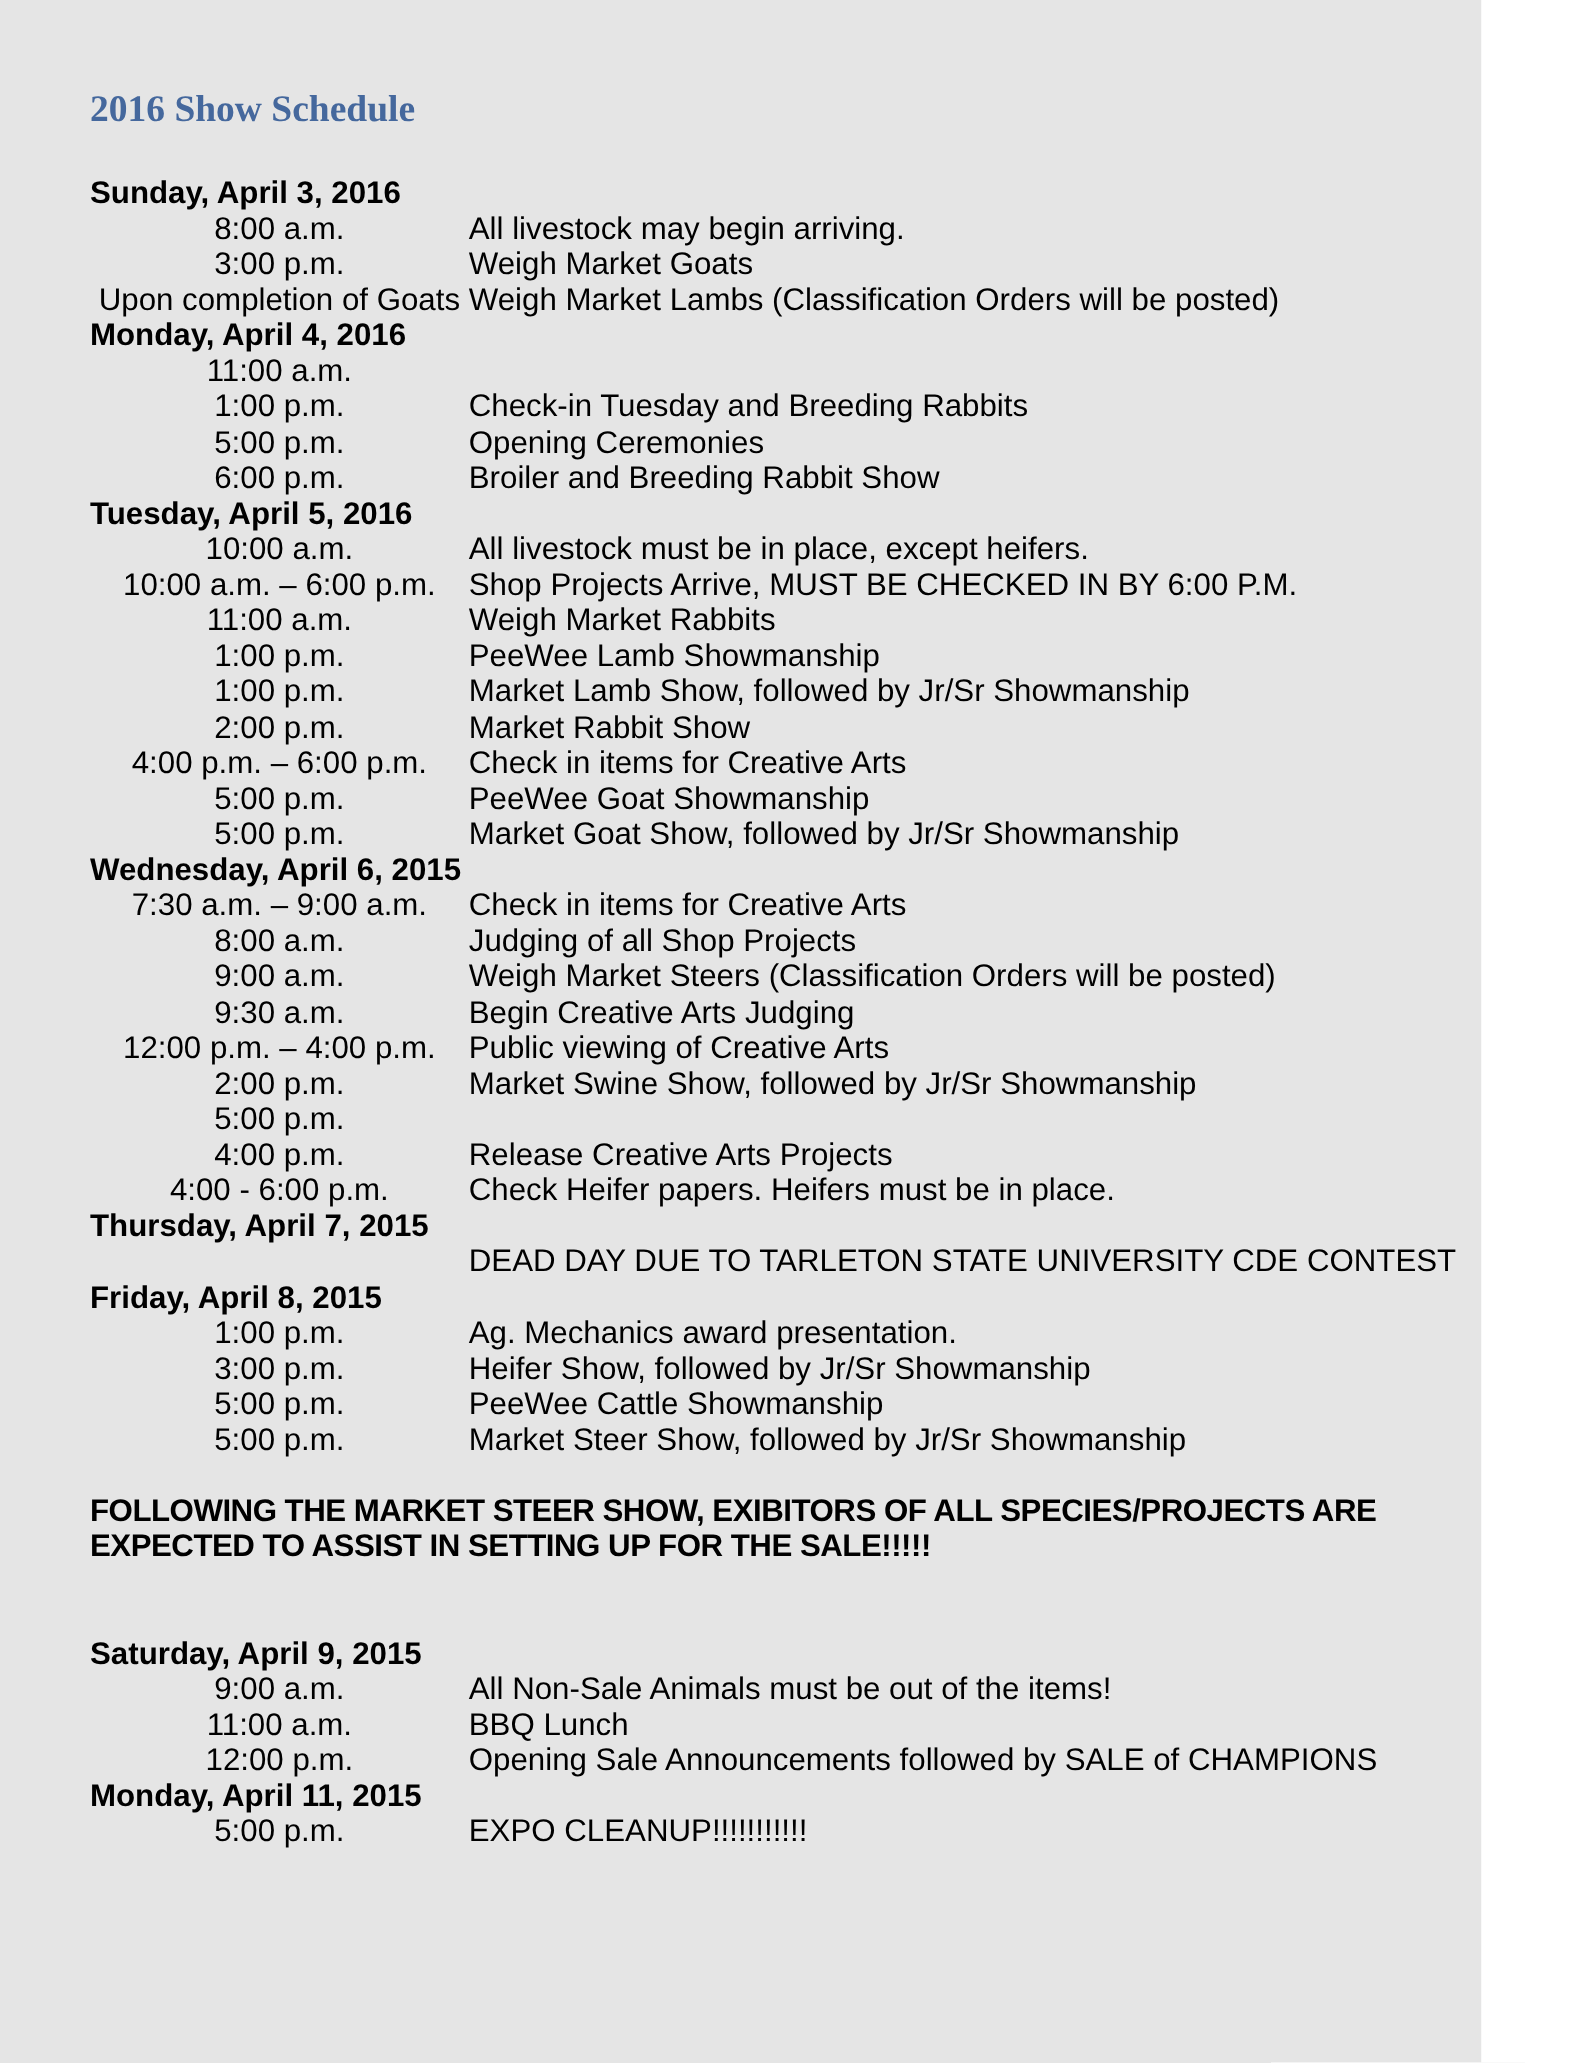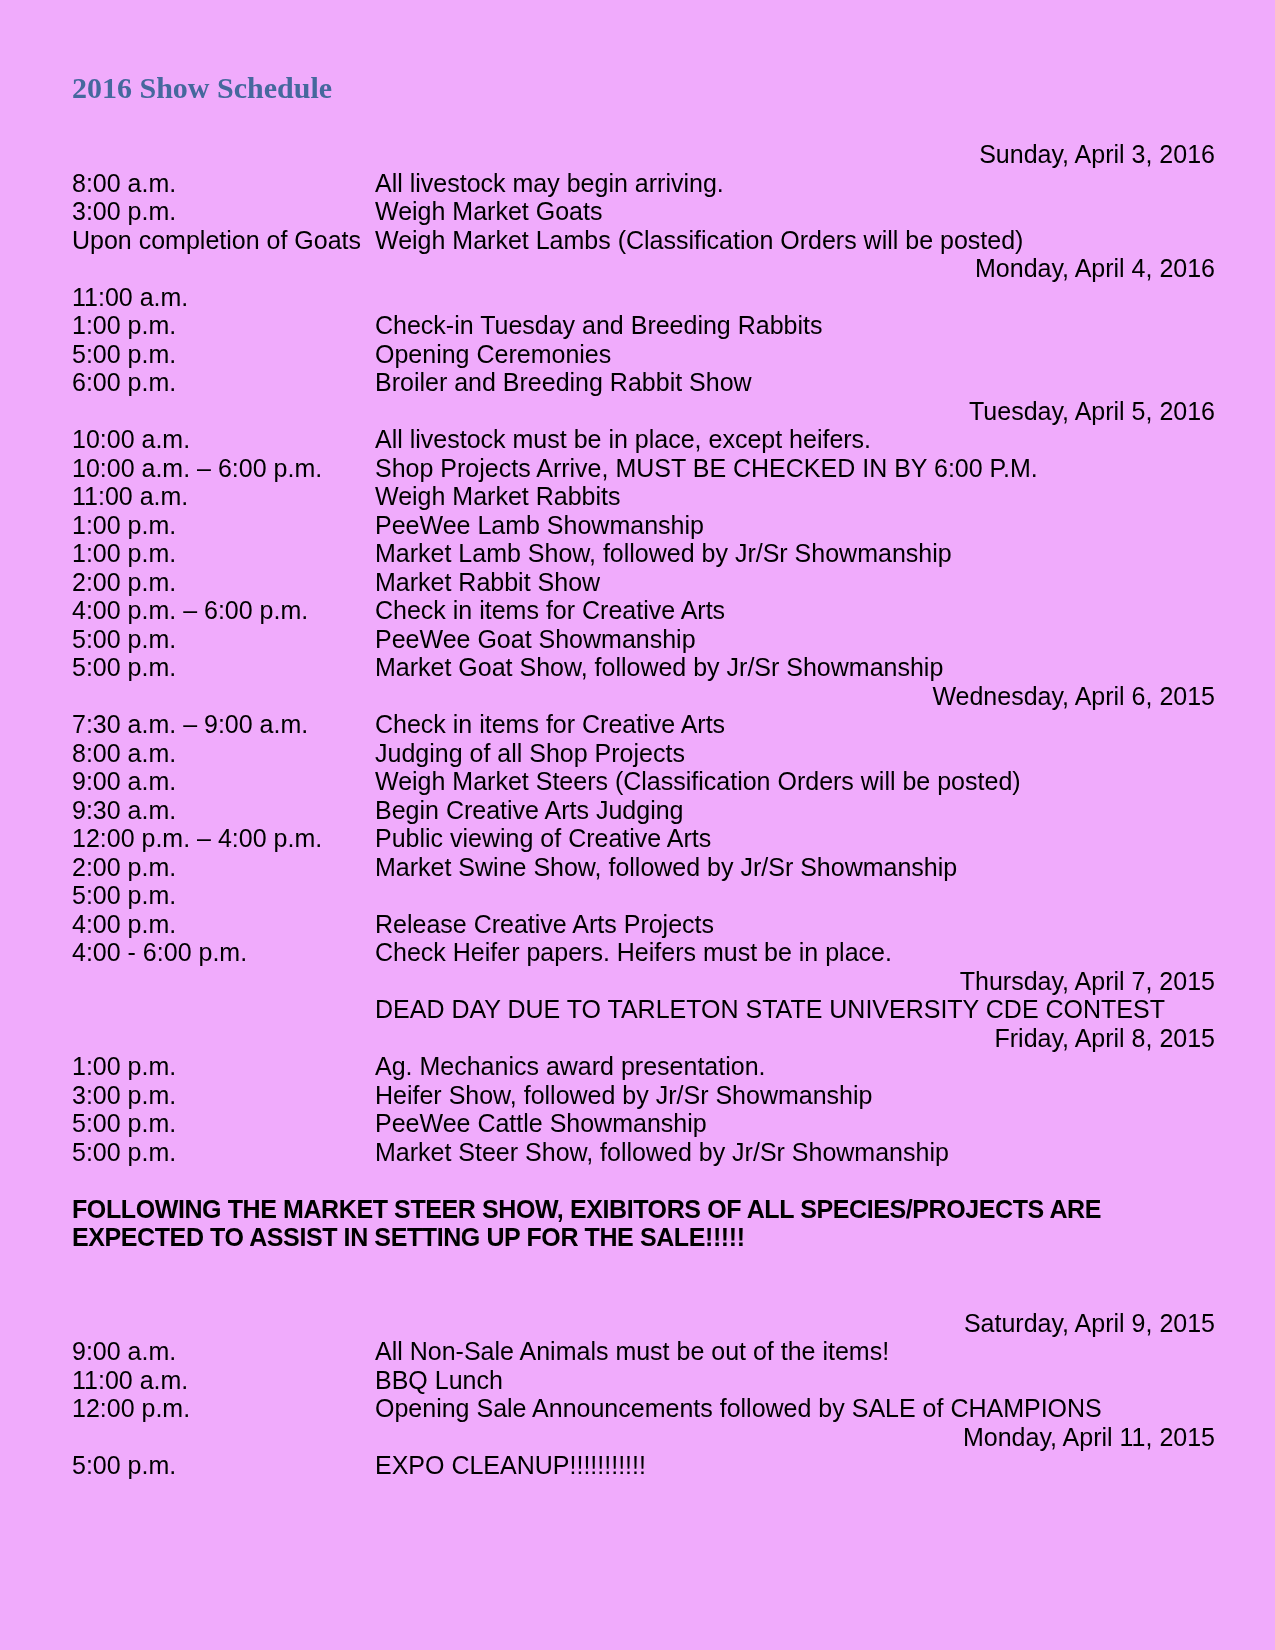--- a/index.html
+++ b/index.html
@@ -2,51 +2,51 @@
 <html><head>
 <meta charset="utf-8">
 <style>
   html, body {
     margin: 0;
     padding: 0;
     background: #ffffff;
   }
   .page {
     position: relative;
-    width: 1275px;
+    width: 1185px;
     height: 1650px;
     box-sizing: border-box;
     padding: 70px 60px 0 72px;
-    background: #f0abfc;
+    background: #e5e5e5;
     color: #000000;
     font-family: "Liberation Sans", "DejaVu Sans", sans-serif;
     font-size: 25px;
     line-height: 28.5px;
     overflow: hidden;
   }
   .title {
     font-family: "Liberation Serif", "DejaVu Serif", serif;
     font-weight: bold;
     font-size: 30px;
     line-height: 36px;
     color: #45689d;
     margin: 0 0 34px 0;
   }
   .sec-header {
-    font-weight: normal;
-    white-space: nowrap;
-    text-align: right;
+    font-weight: bold;
+    white-space: nowrap;
   }
   .row {
     display: flex;
     white-space: nowrap;
   }
   .time {
     flex: 0 0 303px;
     width: 303px;
+    text-align: center;
   }
   .desc {
     flex: 1 1 auto;
     white-space: nowrap;
   }
   .desc .bold {
     font-weight: normal;
   }
   .notice {
     font-weight: bold;

